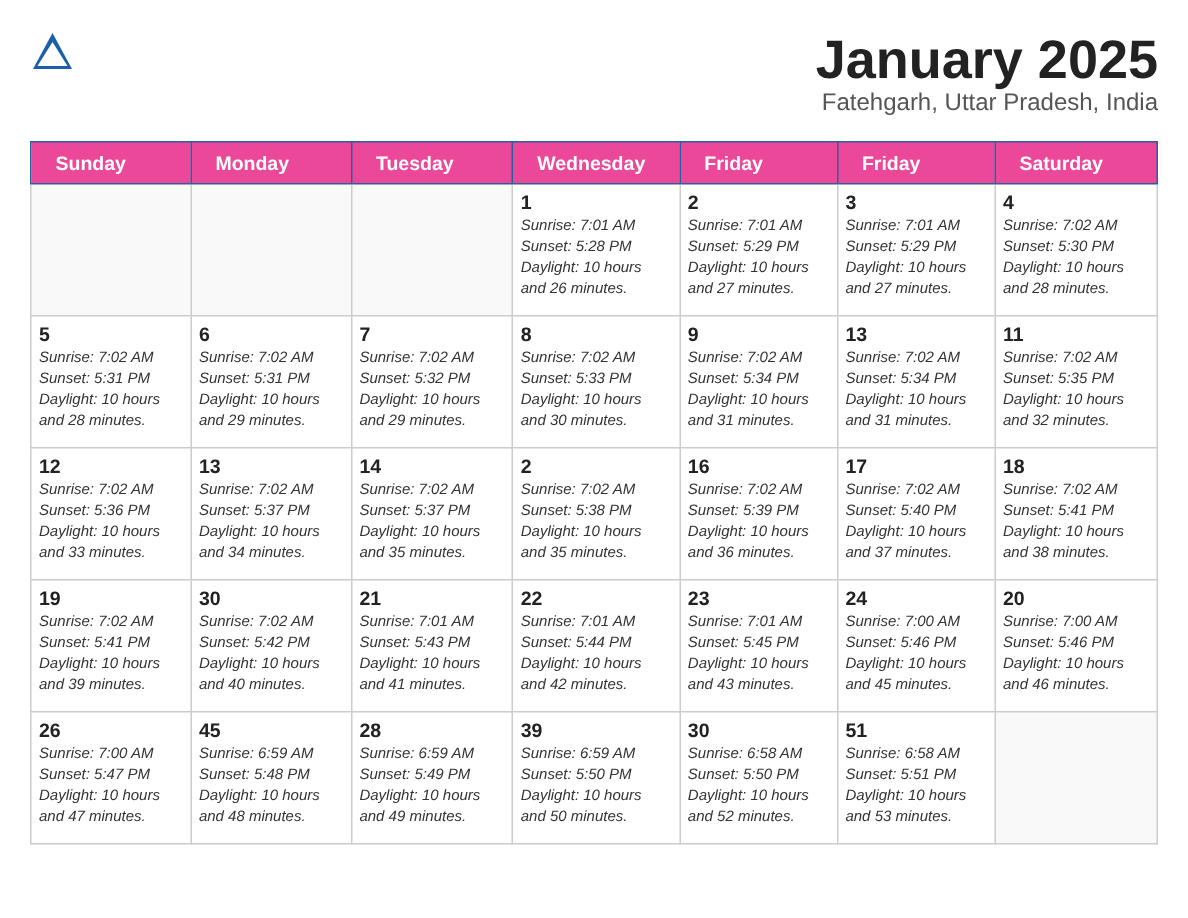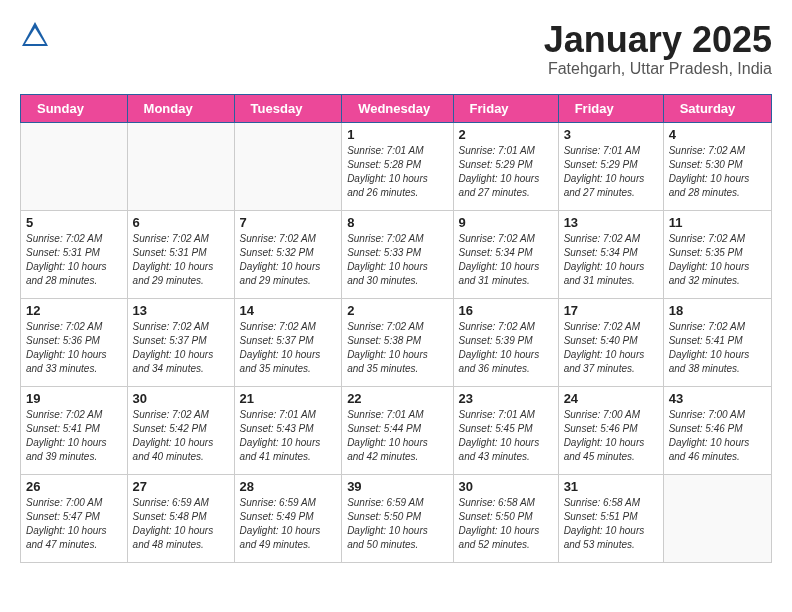--- a/index.html
+++ b/index.html
@@ -296,37 +296,37 @@
 and 43 minutes.</div>
         </td>
         <td>
           <div class="day-num">24</div>
           <div class="day-info" style="white-space: pre-line;">Sunrise: 7:00 AM
 Sunset: 5:46 PM
 Daylight: 10 hours
 and 45 minutes.</div>
         </td>
         <td>
-          <div class="day-num">43</div>
+          <div class="day-num">20</div>
           <div class="day-info" style="white-space: pre-line;">Sunrise: 7:00 AM
 Sunset: 5:46 PM
 Daylight: 10 hours
 and 46 minutes.</div>
         </td>
       </tr>
       <tr>
         <td>
           <div class="day-num">26</div>
           <div class="day-info" style="white-space: pre-line;">Sunrise: 7:00 AM
 Sunset: 5:47 PM
 Daylight: 10 hours
 and 47 minutes.</div>
         </td>
         <td>
-          <div class="day-num">27</div>
+          <div class="day-num">45</div>
           <div class="day-info" style="white-space: pre-line;">Sunrise: 6:59 AM
 Sunset: 5:48 PM
 Daylight: 10 hours
 and 48 minutes.</div>
         </td>
         <td>
           <div class="day-num">28</div>
           <div class="day-info" style="white-space: pre-line;">Sunrise: 6:59 AM
 Sunset: 5:49 PM
 Daylight: 10 hours
@@ -340,21 +340,21 @@
 and 50 minutes.</div>
         </td>
         <td>
           <div class="day-num">30</div>
           <div class="day-info" style="white-space: pre-line;">Sunrise: 6:58 AM
 Sunset: 5:50 PM
 Daylight: 10 hours
 and 52 minutes.</div>
         </td>
         <td>
-          <div class="day-num">31</div>
+          <div class="day-num">51</div>
           <div class="day-info" style="white-space: pre-line;">Sunrise: 6:58 AM
 Sunset: 5:51 PM
 Daylight: 10 hours
 and 53 minutes.</div>
         </td>
         <td class="empty"></td>
       </tr>
     </tbody>
 </table>
 

